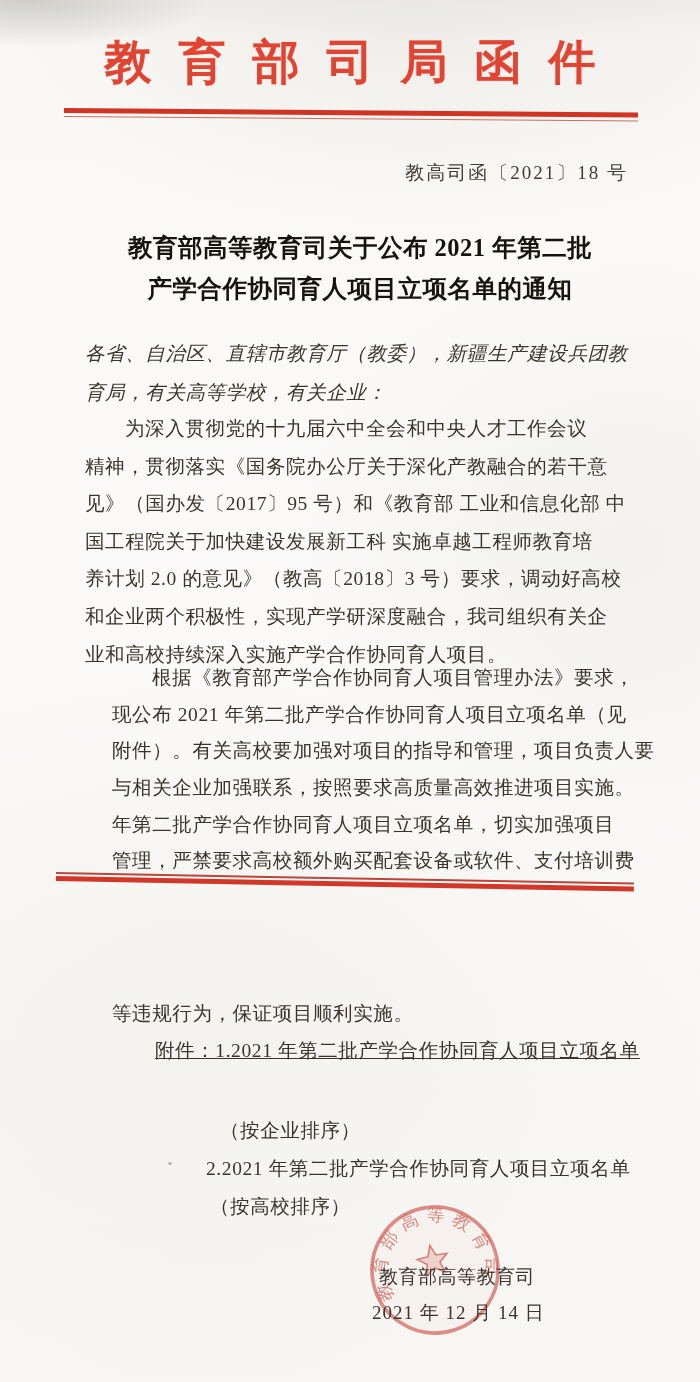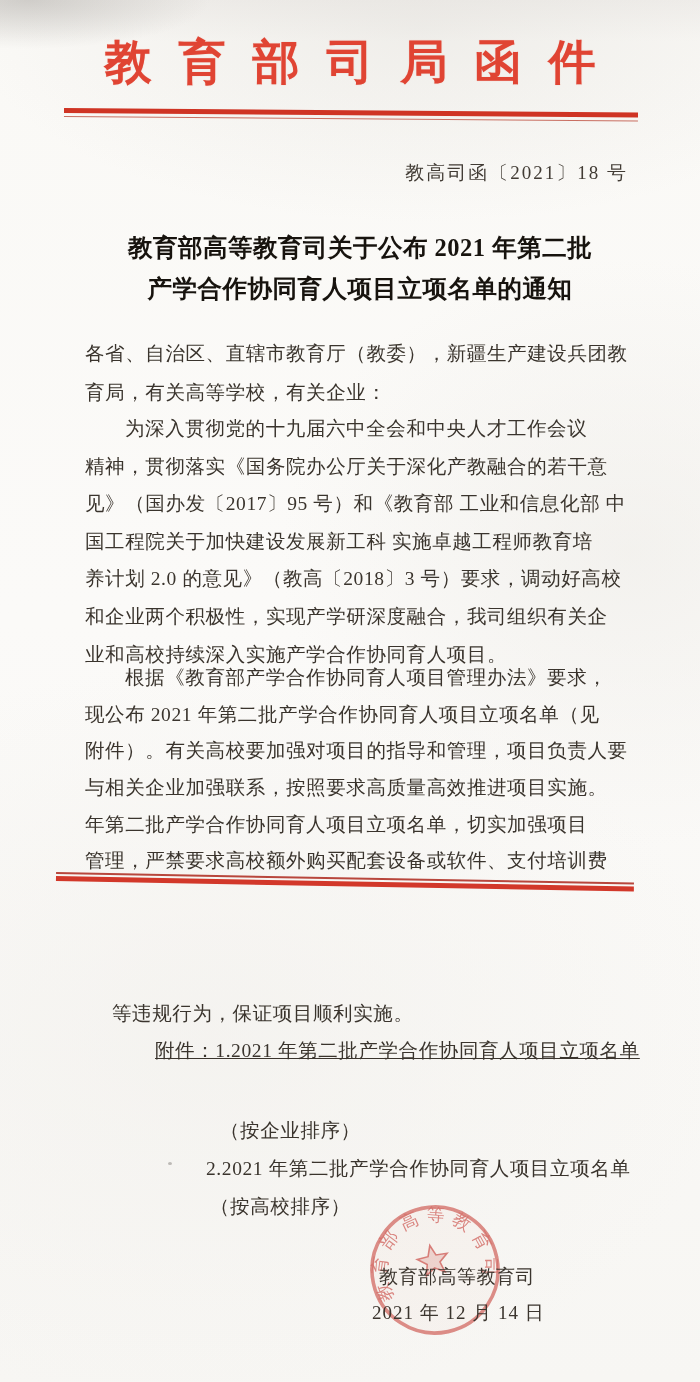--- a/index.html
+++ b/index.html
@@ -36,23 +36,23 @@
     font-size:19px; letter-spacing:2px; color:#413b34;text-align:center;
   }
   .notice-title {
     position:absolute; top:227px; left:0; right:0;
     text-align:center; font-weight:bold; font-size:24.5px; line-height:41px;
     color:#17130e; letter-spacing:0.5px;padding-left:20px;
   }
   
   .para { position:absolute; left:85px; width:534px; font-size:19.5px; color:#3a342d; }
   .para .line { letter-spacing:0.6px; white-space:nowrap; }
-  .salutation { top:340px; } .salutation .line { height:38.5px; }
+  .salutation { top:340px;font-style:italic; } .salutation .line { height:38.5px; }
   .para-1 { top:415px;font-family:Liberation Serif, serif; } .para-1 .line { height:37.6px; }
-  .para-2 { top:664px; } .para-2 .line { height:36.7px; }
+  .para-2 { top:664px; } .para-2 .line { height:36.7px;margin-left:27px; }
   .indent { padding-left:40px; }
   .page-rule { top:872px; left:56px; width:578px; transform:rotate(1.05deg); transform-origin:left center; }
   .page-rule .thin { height:1.8px; background:#b8463c; }
   .page-rule .gap { height:2.6px; }
   .page-rule .thick { height:5px; background:#d2382a; }
   .continuation {
     position:absolute; left:112px; top:1000px;
     font-size:19.5px; letter-spacing:0.6px; color:#3a342d; white-space:nowrap;
   }
   .attach-line {

